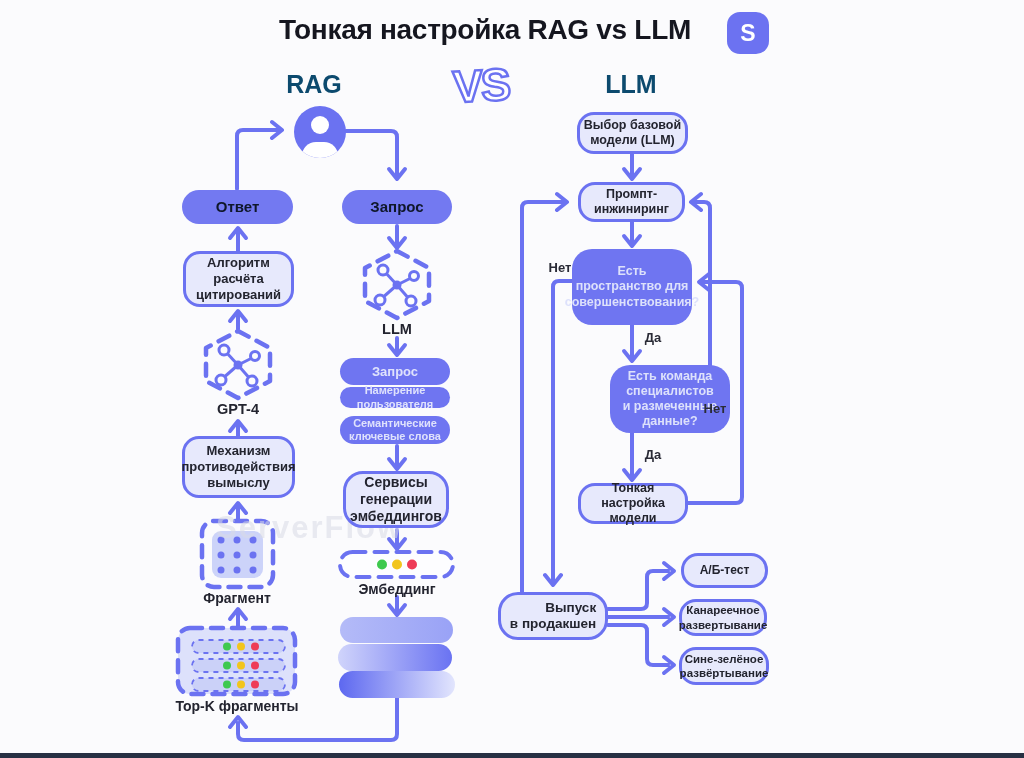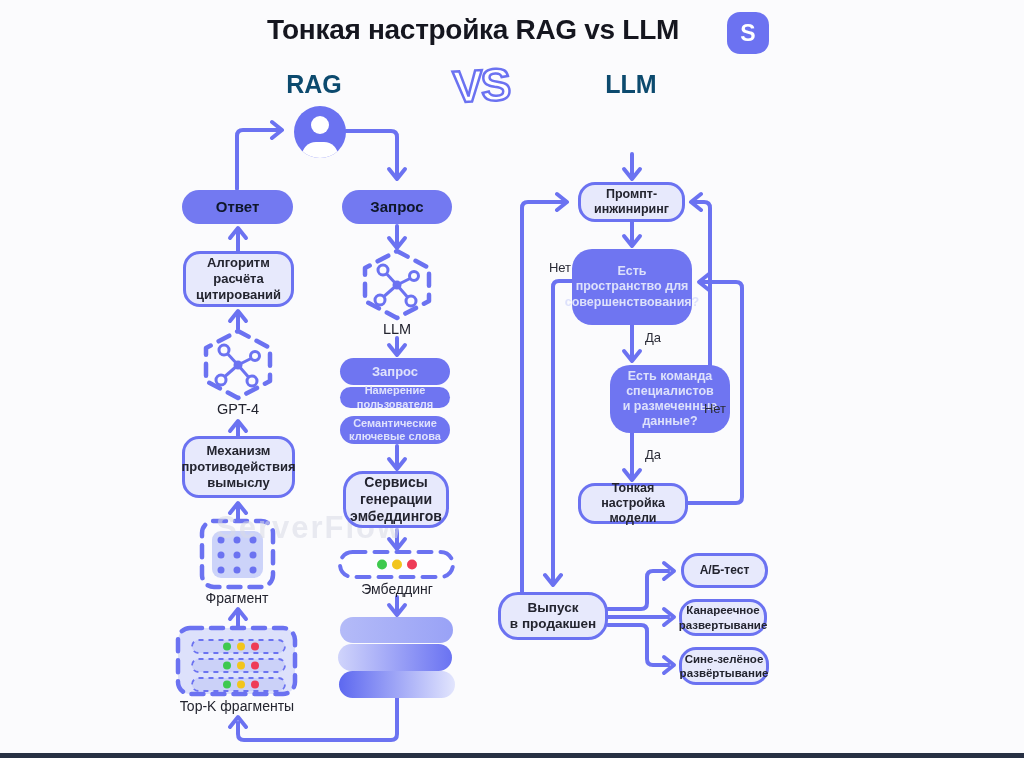--- a/index.html
+++ b/index.html
@@ -22,25 +22,25 @@
   .pill-solid{
     background:#7379f1;border-radius:17px;color:#0f172a;font-size:15px;
   }
   .pill-small{
     background:#6f75f1;border-radius:14px;color:#dfe2fc;font-size:11px;
   }
   .box-solid{
     background:#6f75f1;border-radius:20px;color:#dde1fb;font-size:12.5px;
   }
   .lbl{
-    color:#23242f;font-weight:400;text-align:center;white-space:pre-line;
+    color:#23242f;font-weight:700;text-align:center;white-space:pre-line;
   }
   .edge-lbl{font-size:13px;color:#2a2b36;}
   .title{
-    position:absolute;left:208px;top:14px;width:530px;text-align:center;
+    position:absolute;left:220px;top:14px;width:530px;text-align:center;
     font-size:28px;font-weight:800;color:#15161f;z-index:2;letter-spacing:-.3px;
   }
   .s-badge{
     position:absolute;left:727px;top:12px;width:42px;height:42px;border-radius:13px;
     background:#6c72f1;color:#fff;display:flex;align-items:center;justify-content:center;
     font-size:23px;font-weight:600;z-index:2;
   }
   .col-header{
     position:absolute;z-index:2;font-weight:800;color:#0c4a6e;font-size:25px;text-align:center;
   }
@@ -232,32 +232,34 @@
   <div class="node pill-small" style="left:340px;top:358px;width:110px;height:27px;font-size:13px;">Запрос</div>
   <div class="node pill-small" style="left:340px;top:387px;width:110px;height:21px;">Намерение
 пользователя</div>
   <div class="node pill-small" style="left:340px;top:416px;width:110px;height:28px;">Семантические
 ключевые слова</div>
   <div class="node box-light" style="left:343px;top:471px;width:106px;height:57px;font-size:14px;border-radius:20px;">Сервисы
 генерации
 эмбеддингов</div>
   <div class="lbl" style="left:347px;top:581px;width:100px;font-size:14px;">Эмбеддинг</div>
 
+  <div class="node box-light" style="left:577px;top:112px;width:111px;height:42px;font-size:12.5px;">Выбор базовой
+модели (LLM)</div>
   <div class="node box-light" style="left:578px;top:182px;width:107px;height:40px;font-size:12.5px;">Промпт-
 инжиниринг</div>
   <div class="node box-solid" style="left:572px;top:249px;width:120px;height:76px;">Есть
 пространство для
 совершенствования?</div>
   <div class="node box-solid" style="left:572px;top:365px;width:120px;height:68px;margin-left:38px;">Есть команда
 специалистов
 и размеченные
 данные?</div>
   <div class="node box-light" style="left:578px;top:483px;width:110px;height:41px;font-size:12.5px;">Тонкая настройка
 модели</div>
-  <div class="node box-light" style="left:498px;top:592px;width:110px;height:48px;font-size:13.5px;border-radius:20px;">Выпуск
+  <div class="node box-light" style="left:498px;top:592px;width:110px;height:48px;font-size:13.5px;border-radius:20px;text-align:right;">Выпуск
 в продакшен</div>
   <div class="node box-light" style="left:681px;top:553px;width:87px;height:35px;font-size:12px;">А/Б-тест</div>
   <div class="node box-light" style="left:679px;top:599px;width:88px;height:37px;font-size:11.5px;">Канареечное
 развертывание</div>
   <div class="node box-light" style="left:679px;top:647px;width:90px;height:38px;font-size:11.5px;">Сине-зелёное
 развёртывание</div>
 
   <div class="lbl edge-lbl" style="left:638px;top:330px;width:30px;">Да</div>
   <div class="lbl edge-lbl" style="left:638px;top:447px;width:30px;">Да</div>
   <div class="lbl edge-lbl" style="left:543px;top:260px;width:34px;">Нет</div>

